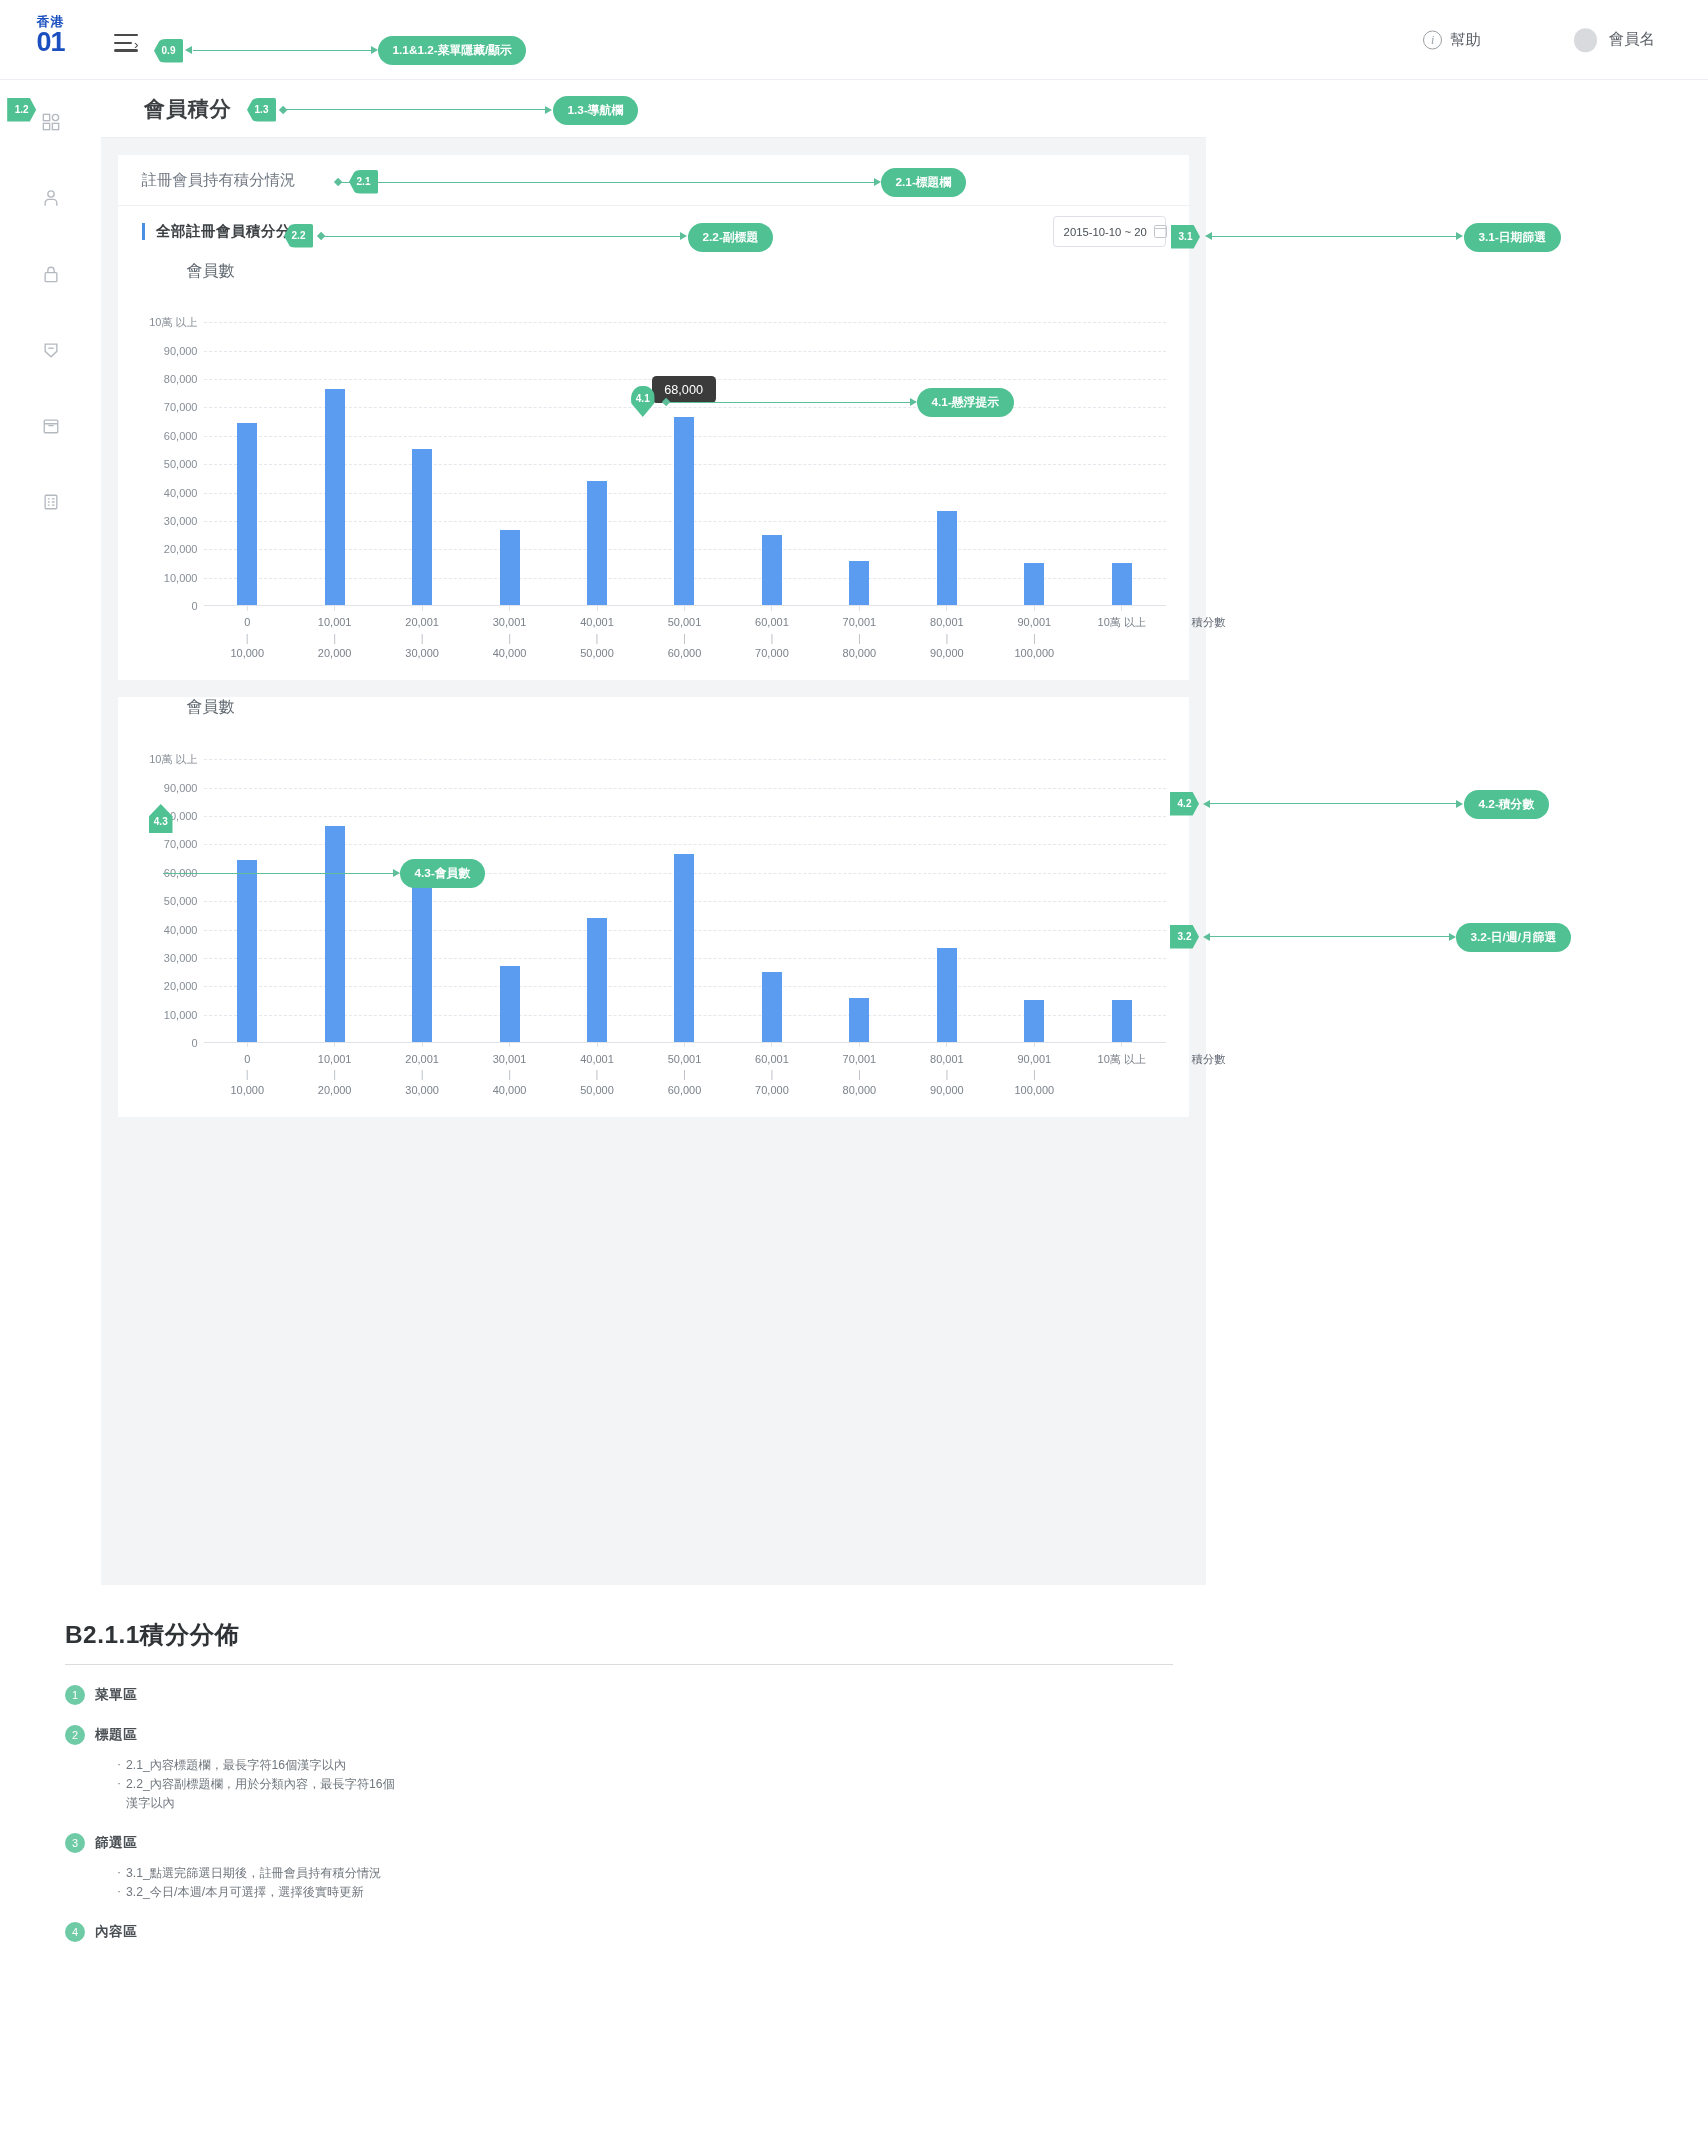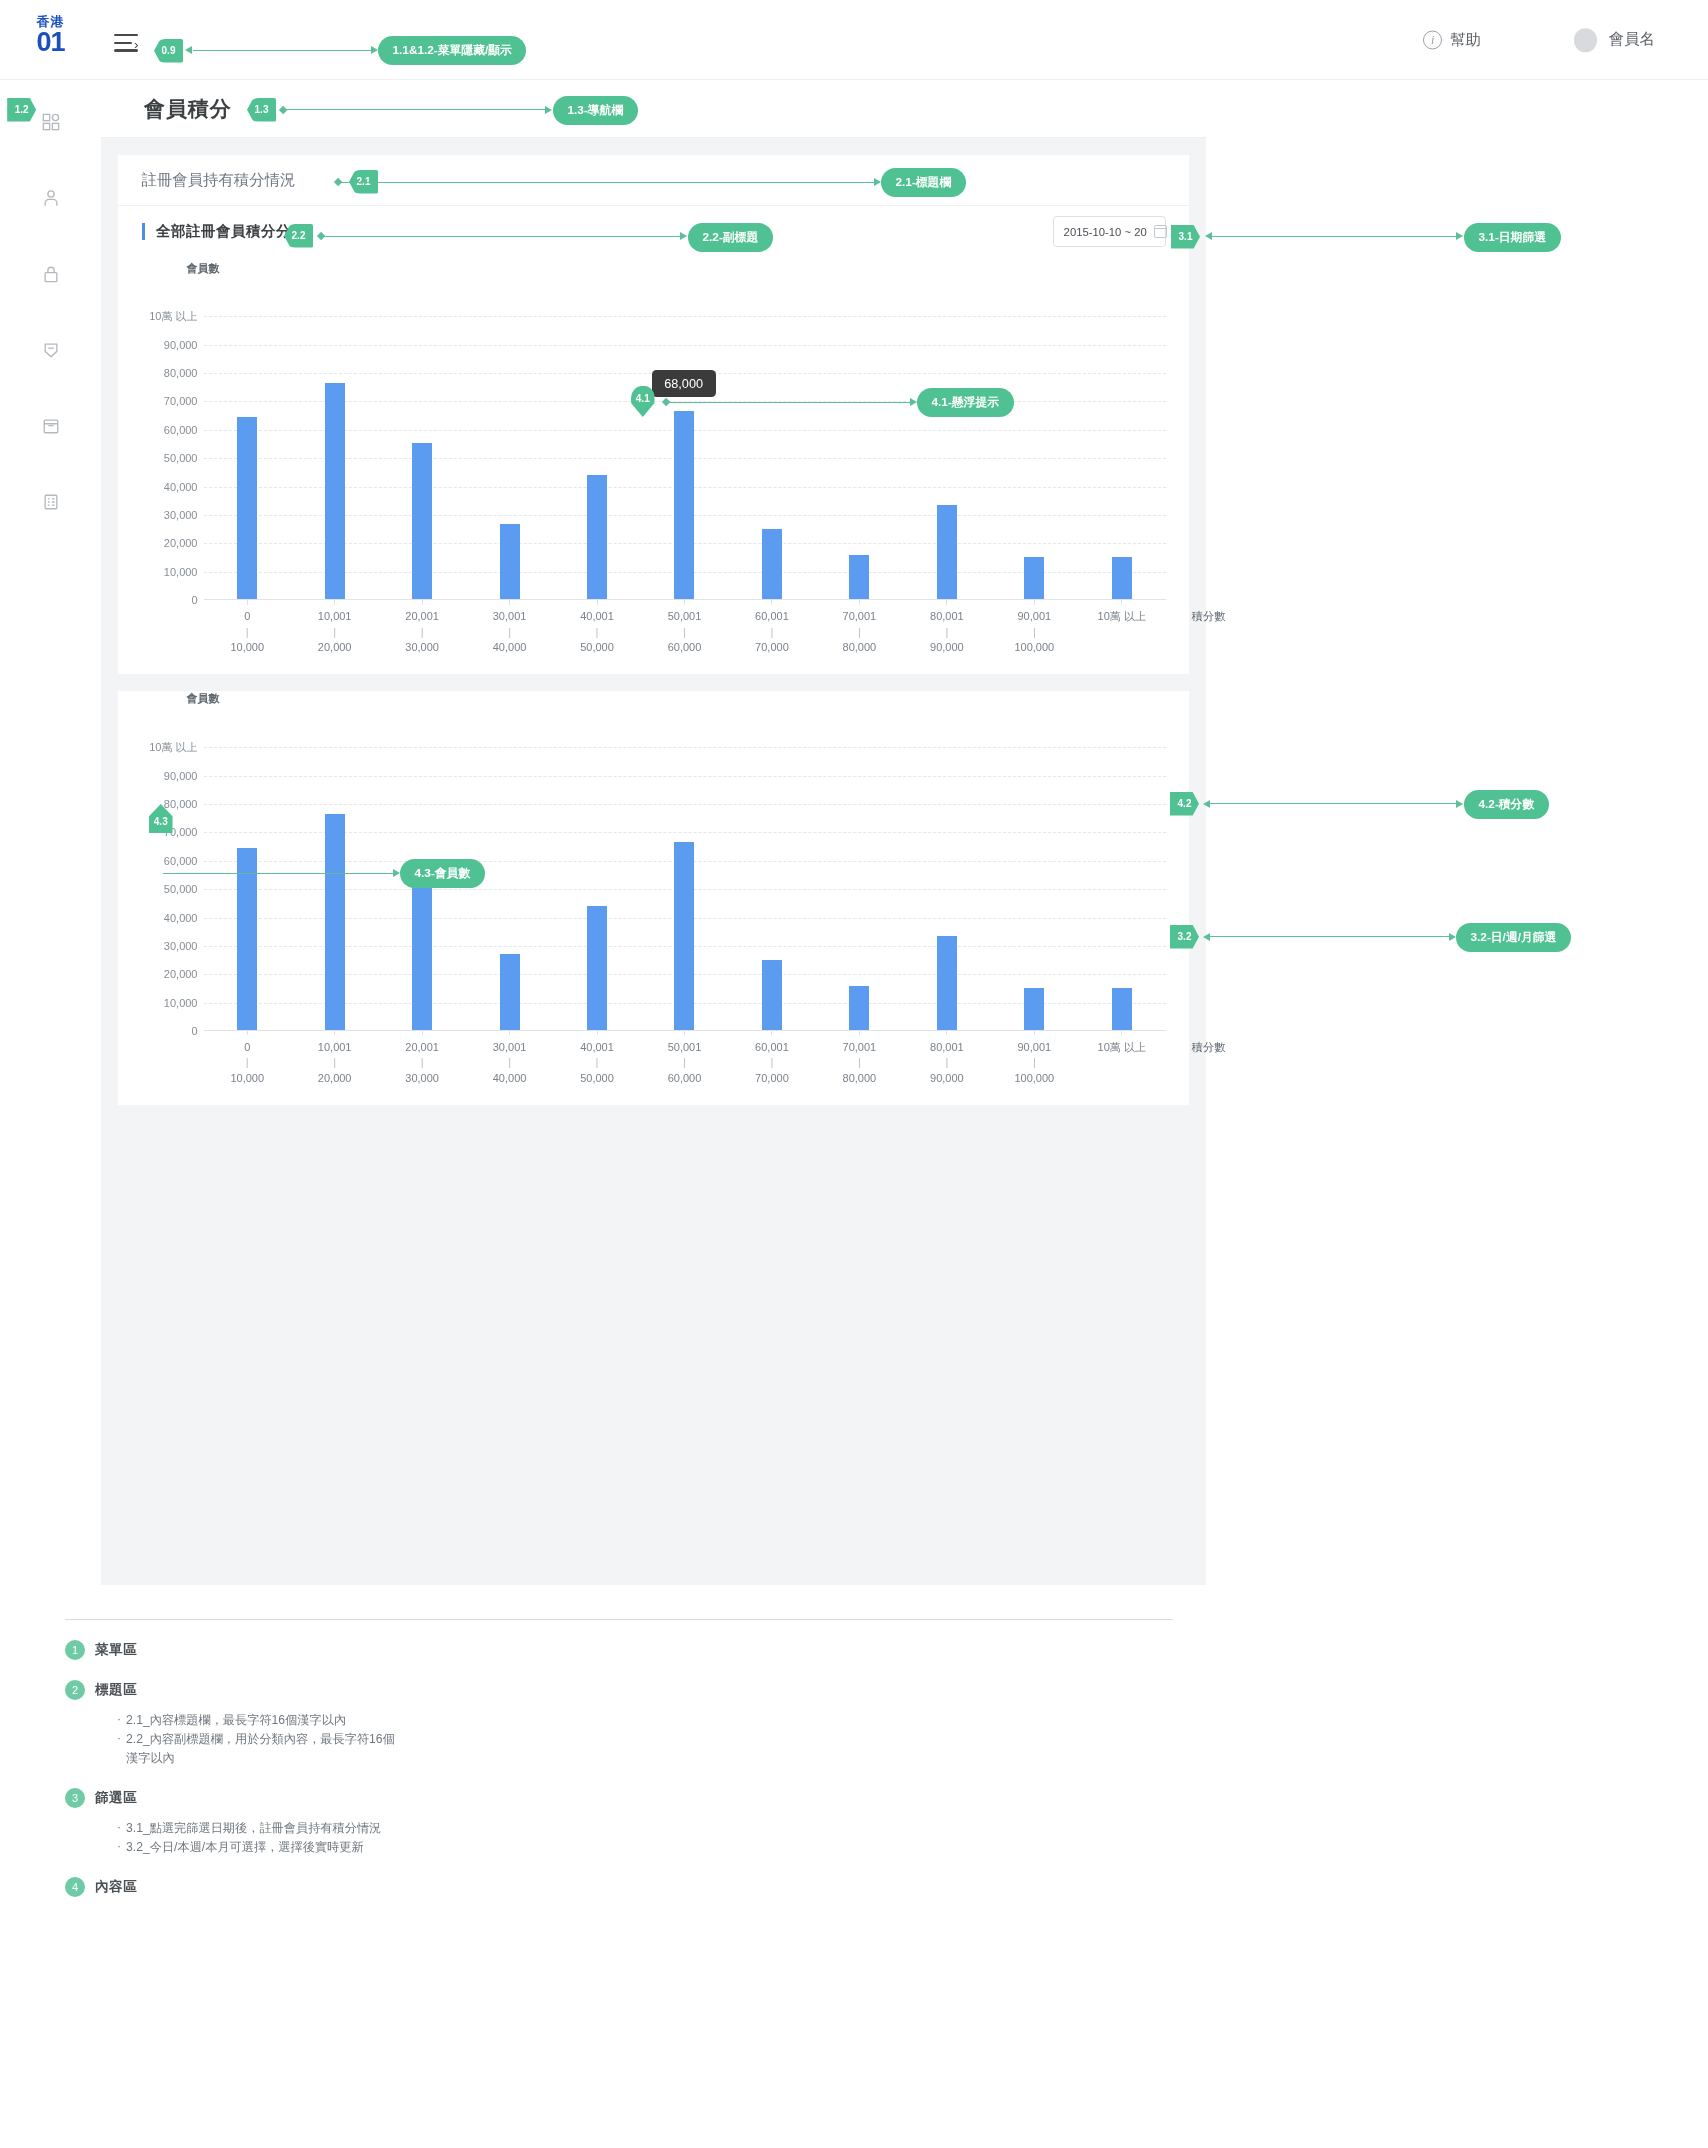--- a/index.html
+++ b/index.html
@@ -48,21 +48,21 @@
   .datebox input { border:0; outline:0; width:87px; font-size:11.3px; color:#4a4f55; font-family:inherit; background:transparent; }
   .cal-ico { width:12.7px; height:12.7px; border:1.2px solid #c3c7cd; border-radius:1.8px; position:relative; flex:0 0 auto; }
   .cal-ico:before { content:''; position:absolute; left:-0.9px; right:-0.9px; top:1.8px; height:1.2px; background:#c3c7cd; }
 
   .seg { position:absolute; right:23.5px; top:16.3px; display:flex; gap:20px; font-size:12.7px; color:#5f6771; }
   .seg span { cursor:pointer; }
   .seg span.active { color:#3f8be0; }
 
   
   .chart-wrap { position:relative; padding:0 23.5px 9px 23.5px; }
-  .ylabel { font-size:11px; color:#606870; margin:3.6px 0 0 45px;font-weight:bold; }
+  .ylabel { font-size:16px; color:#606870; margin:3.6px 0 0 45px; }
   .plot { position:relative; margin-top:12.7px; height:312px; }
   .plot .grid { position:absolute; left:62px; right:0; top:0; bottom:0; }
   .plot .gl { position:absolute; left:0; right:0; border-top:0.9px dashed #e4e7eb; }
   .plot .axisline { position:absolute; left:62px; right:0; bottom:0; border-top:0.9px solid #e0e3e7; }
   .ytick { position:absolute; left:0; width:56px; text-align:right; font-size:11px; color:#868d96; transform:translateY(-50%); }
   .bars { position:absolute; left:62px; right:0; bottom:0; top:0; display:flex; }
   .bcell { flex:1; position:relative; display:flex; justify-content:center; align-items:flex-end; height:100%; }
   .bar-el { width:20px; background:#5b9cf0; }
   .tick { position:absolute; bottom:0; width:0.9px; height:4.5px; background:#dfe2e6; }
   .xaxis { position:relative; margin-left:62px; height:65px; display:flex; }
@@ -521,20 +521,21 @@
   <div class="cap" style="left:400px;top:859px;">4.3-會員數</div>
 
   <div class="pin pin-r" style="left:1170px;top:925px;">3.2</div>
   <div class="arrw left" style="left:1203px;top:933px;"></div>
   <div class="ln" style="left:1210px;top:936px;width:239px;"></div>
   <div class="arrw right" style="left:1449px;top:933px;"></div>
   <div class="cap" style="left:1456px;top:923px;">3.2-日/週/月篩選</div>
 </div>
 
 <div class="spec">
+  <h2>B2.1.1積分分佈</h2>
   <div class="rule"></div>
   <div id="spec-groups">
       <div class="grp">
         <div class="grp-head">
           <div class="num">1</div>
           <div class="grp-title">菜單區</div>
         </div>
       </div>
       <div class="grp">
         <div class="grp-head">

